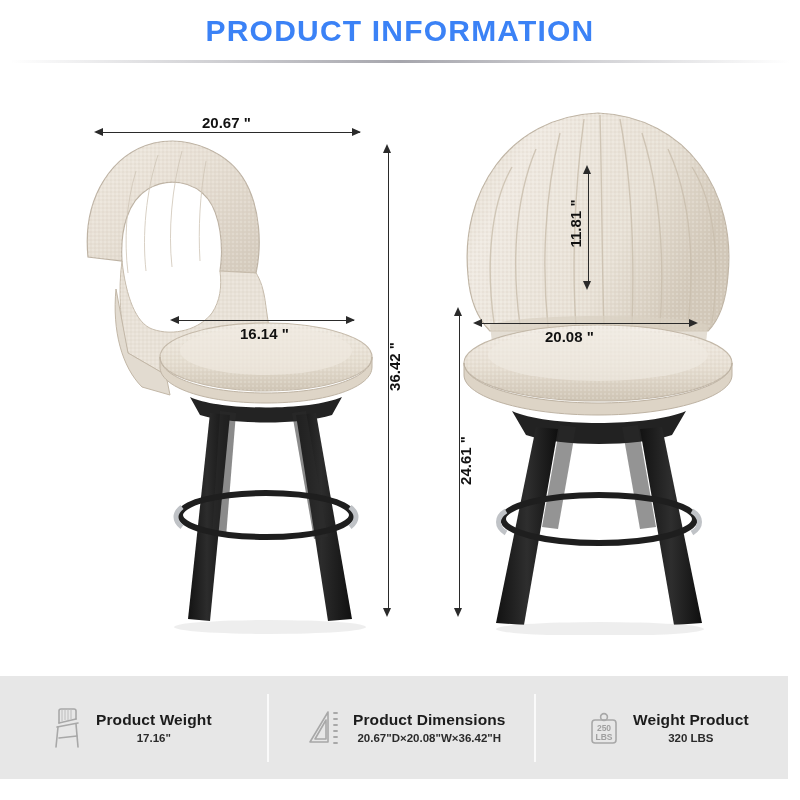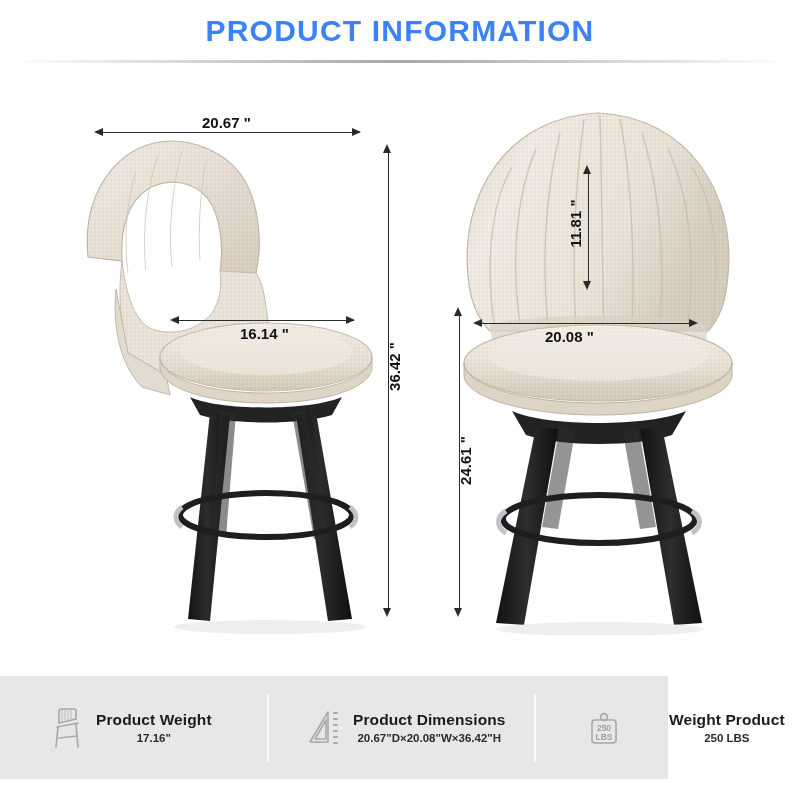--- a/index.html
+++ b/index.html
@@ -44,21 +44,21 @@
     position:absolute;width:0;border-left:1.6px solid #2a2a2a;
   }
   .arw{position:absolute;width:0;height:0;}
   .arw.left{border-top:4.5px solid transparent;border-bottom:4.5px solid transparent;border-right:9px solid #2a2a2a;}
   .arw.right{border-top:4.5px solid transparent;border-bottom:4.5px solid transparent;border-left:9px solid #2a2a2a;}
   .arw.up{border-left:4.5px solid transparent;border-right:4.5px solid transparent;border-bottom:9px solid #2a2a2a;}
   .arw.down{border-left:4.5px solid transparent;border-right:4.5px solid transparent;border-top:9px solid #2a2a2a;}
 
   
   .spec-bar{
-    position:absolute;left:0;top:676px;width:668px;height:103px;
+    position:absolute;left:0;top:676px;width:788px;height:103px;
     background:#e7e7e7;
   }
   .spec-group{
     position:absolute;top:0;height:103px;
     display:flex;align-items:center;
   }
   .spec-icon{
     width:42px;height:46px;flex:0 0 auto;margin-right:8px;
     display:flex;align-items:center;justify-content:center;
   }
@@ -296,32 +296,32 @@
         </svg>
       </div>
       <div class="spec-text">
         <div class="spec-title">Product Dimensions</div>
         <div class="spec-value">20.67"D×20.08"W×36.42"H</div>
       </div>
     </div>
 
     <div class="spec-divider" style="left:534px;"></div>
 
-    <div class="spec-group" style="left:583px;gap:36px;">
+    <div class="spec-group" style="left:583px;">
       <div class="spec-icon">
         <svg width="34" height="40" viewBox="0 0 34 40">
           <g fill="none" stroke="#a8a8a8" stroke-width="1.6" stroke-linejoin="round">
             <path d="M8 12 L26 12 C28 12 29 13 29 15 L29 32 C29 34 28 35 26 35
                      L8 35 C6 35 5 34 5 32 L5 15 C5 13 6 12 8 12 Z"></path>
             <circle cx="17" cy="9" r="3.4"></circle>
           </g>
           <text x="17" y="23" font-family="Liberation Sans, sans-serif" font-size="8.5" font-weight="bold" fill="#a0a0a0" text-anchor="middle">250</text>
           <text x="17" y="32" font-family="Liberation Sans, sans-serif" font-size="8.5" font-weight="bold" fill="#a0a0a0" text-anchor="middle">LBS</text>
         </svg>
       </div>
       <div class="spec-text">
         <div class="spec-title">Weight Product</div>
-        <div class="spec-value">250 LBS</div>
+        <div class="spec-value">320 LBS</div>
       </div>
     </div>
   </div>
 
 </div>
 
 </body></html>

